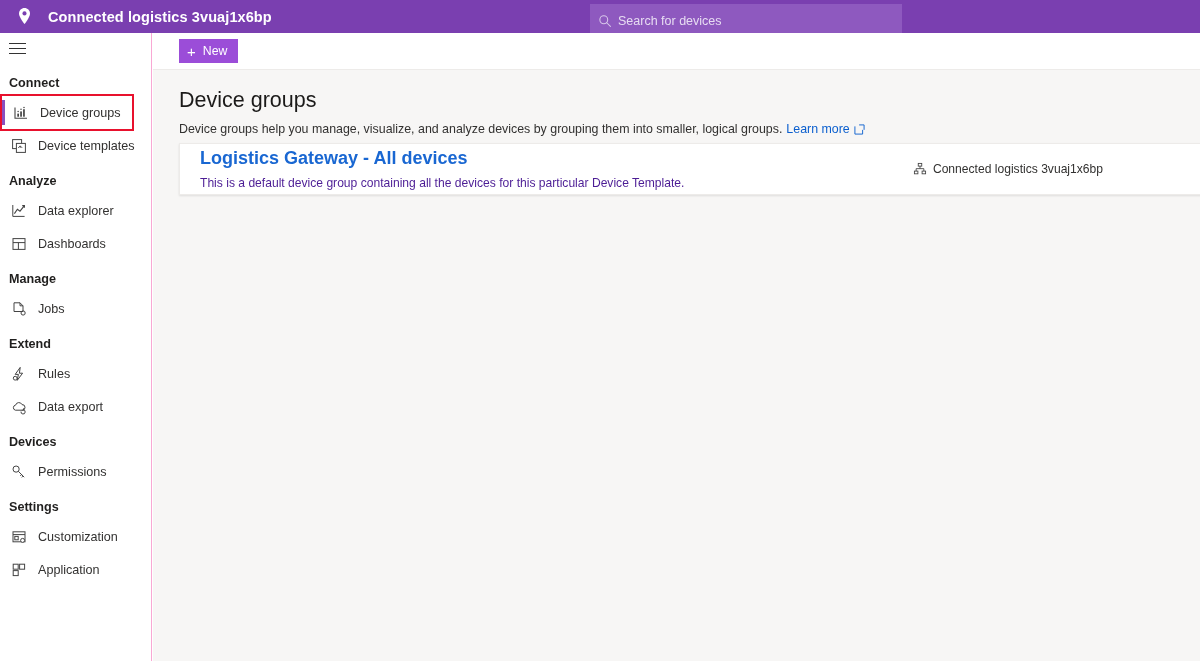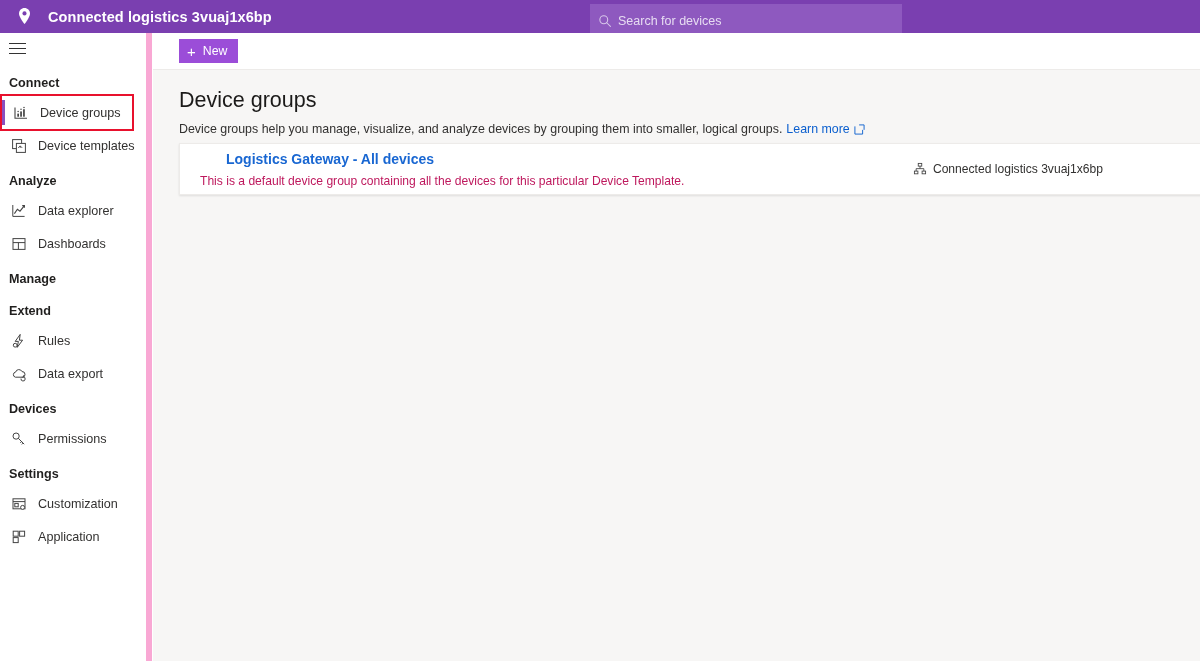--- a/index.html
+++ b/index.html
@@ -47,21 +47,21 @@
     margin-left: 6px; width: 250px; height: 20px;
     padding: 0;
   }
   .search-input::placeholder { color: #E7DCF2; opacity: 1; }
 
   
   .sidebar {
     position: absolute; top: 33px; left: 0;
     width: 152px; height: 628px;
     background: #ffffff;
-    border-right: 6px solid #f9a8d4;
+    border-right: 1px solid #f9a8d4;
     overflow: hidden;
   }
   .hamburger {
     height: 31px; display: flex; align-items: center; padding-left: 9px;
     cursor: pointer;
   }
   .hb-lines { width: 17px; }
   .hb-lines span {
     display: block; height: 1.6px; background: #333333; margin: 3.3px 0;
   }
@@ -149,27 +149,26 @@
     left: 26px; top: 73px;
     width: 1023px; height: 52px;
     background: #ffffff;
     border: 1px solid #EDEBE9;
     box-shadow: 0 1.2px 2px rgba(0,0,0,.10);
     display: flex; align-items: center;
   }
   .card-left { margin-left: 20px; }
   .card-title {
     color: #1967D2;
-    font-size: 14px;
+    font-size: 18px;
     font-weight: bold;
     cursor: pointer;
-    margin-left: 26px;
   }
   .card-sub {
-    color: #be185d;
+    color: #4c1d95;
     font-size: 12.1px;
     margin-top: 7px;
   }
   .card-right {
     position: absolute; right: 98px; top: 50%;
     transform: translateY(-50%);
     display: flex; align-items: center;
     font-size: 12.1px; color: #323130;
     white-space: nowrap;
   }
@@ -256,20 +255,30 @@
         <rect x="2" y="2.6" width="12" height="10.8" fill="none" stroke="#444" stroke-width="1"></rect>
         <line x1="2" y1="6.6" x2="14" y2="6.6" stroke="#444" stroke-width="1"></line>
         <line x1="7.4" y1="6.6" x2="7.4" y2="13.4" stroke="#444" stroke-width="1"></line>
       </svg>
     </span>
     <span class="lbl">Dashboards</span>
   </div>
 
   <div class="nav-section">Manage</div>
 
+  <div class="nav-item">
+    <span class="ic">
+      <svg width="16" height="16" viewBox="0 0 16 16" aria-hidden="true">
+        <path d="M3 1.8 L9 1.8 L12 4.8 L12 10.5 L3 10.5 Z" fill="none" stroke="#444" stroke-width="1"></path>
+        <path d="M9 1.8 L9 4.8 L12 4.8" fill="none" stroke="#444" stroke-width="1"></path>
+        <circle cx="12.1" cy="12" r="2.1" fill="none" stroke="#444" stroke-width="1"></circle>
+      </svg>
+    </span>
+    <span class="lbl">Jobs</span>
+  </div>
 
   <div class="nav-section">Extend</div>
 
   <div class="nav-item">
     <span class="ic">
       <svg width="16" height="16" viewBox="0 0 16 16" aria-hidden="true">
         <path d="M9.2 1.4 L4.2 8.4 L7.4 8.4 L6.2 14.4 L11.6 7.2 L8.4 7.2 Z" fill="none" stroke="#444" stroke-width="1"></path>
         <circle cx="4.2" cy="12.2" r="1.9" fill="none" stroke="#444" stroke-width="1"></circle>
       </svg>
     </span>

